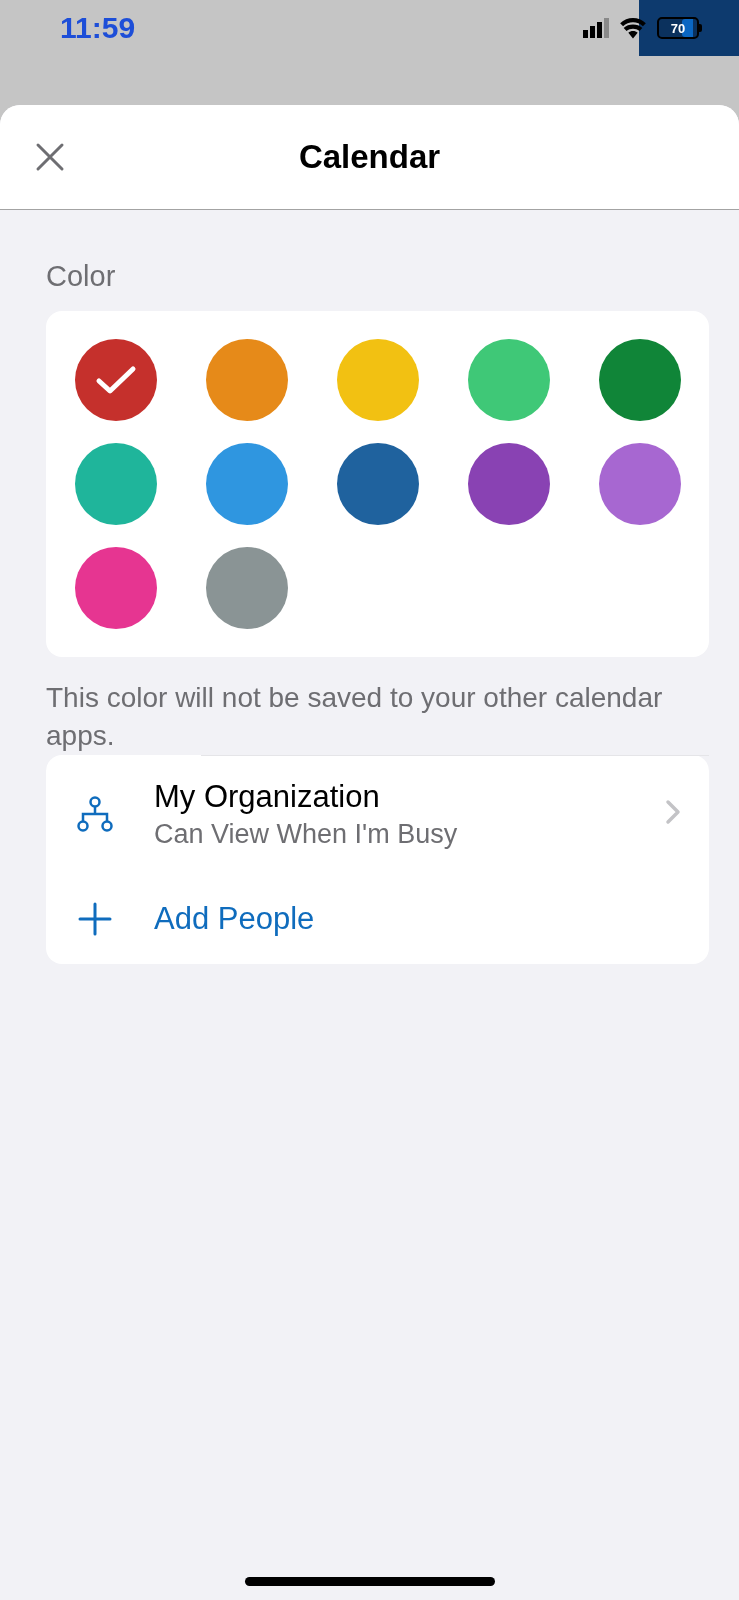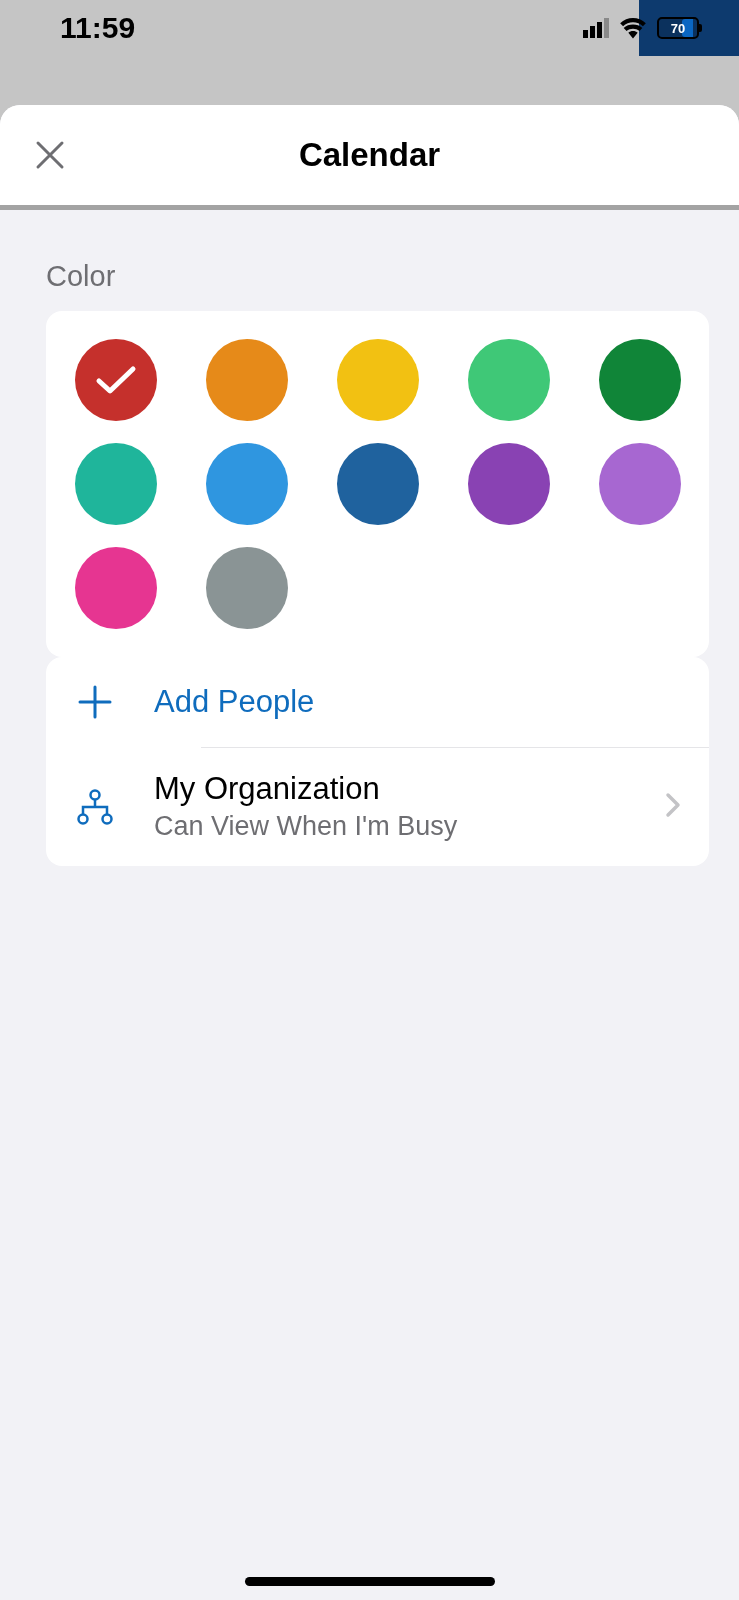--- a/index.html
+++ b/index.html
@@ -29,21 +29,21 @@
       position: absolute;
       right: 0;
       top: 0;
       width: 100px;
       height: 100%;
       background: #0d3a6e;
     }
     .status-time {
       font-size: 30px;
       font-weight: 600;
-      color: #000000;
+      color: #1d4ed8;
       z-index: 1;
     }
     .status-icons {
       display: flex;
       align-items: center;
       gap: 10px;
       z-index: 1;
     }
     .signal-bars {
       display: flex;
@@ -102,21 +102,21 @@
       border-radius: 20px 20px 0 0;
       overflow: hidden;
     }
     .modal-header {
       height: 105px;
       background: #fff;
       display: flex;
       align-items: center;
       justify-content: center;
       position: relative;
-      border-bottom: 5px solid #a3a3a3;
+      border-bottom: 1px solid #a3a3a3;
     }
     .close-btn {
       position: absolute;
       left: 30px;
       width: 40px;
       height: 40px;
       display: flex;
       align-items: center;
       justify-content: center;
       cursor: pointer;
@@ -270,49 +270,50 @@
           <div class="color-swatch" style="background: rgb(16, 133, 56);"></div>
           <div class="color-swatch" style="background: rgb(31, 181, 155);"></div>
           <div class="color-swatch" style="background: rgb(47, 150, 224);"></div>
           <div class="color-swatch" style="background: rgb(31, 98, 158);"></div>
           <div class="color-swatch" style="background: rgb(137, 66, 179);"></div>
           <div class="color-swatch" style="background: rgb(167, 103, 209);"></div>
           <div class="color-swatch" style="background: rgb(230, 53, 145);"></div>
           <div class="color-swatch" style="background: rgb(138, 148, 149);"></div>
         </div>
     </div>
+    <div class="help-text">This color will not be saved to your other calendar apps.</div>
 
     <div class="share-card">
-      <div class="share-row">
-        <div class="share-icon">
-          <svg width="38" height="38" viewBox="0 0 38 38">
-            <path d="M19 4 V34 M4 19 H34" stroke="#0f6cbd" stroke-width="3" stroke-linecap="round"></path>
-          </svg>
-        </div>
-        <div class="share-text">
-          <div class="share-title link">Add People</div>
-        </div>
-      </div>
       <div class="share-row" style="position:relative">
         <div class="share-divider"></div>
         <div class="share-icon">
           <svg width="40" height="40" viewBox="0 0 40 40">
             <circle cx="20" cy="8" r="4.5" fill="none" stroke="#0f6cbd" stroke-width="2.5"></circle>
             <circle cx="8" cy="32" r="4.5" fill="none" stroke="#0f6cbd" stroke-width="2.5"></circle>
             <circle cx="32" cy="32" r="4.5" fill="none" stroke="#0f6cbd" stroke-width="2.5"></circle>
             <path d="M20 13 V20 M20 20 H8 V27 M20 20 H32 V27" fill="none" stroke="#0f6cbd" stroke-width="2.5"></path>
           </svg>
         </div>
         <div class="share-text">
           <div class="share-title">My Organization</div>
           <div class="share-subtitle">Can View When I'm Busy</div>
         </div>
         <div class="chevron">
           <svg width="16" height="26" viewBox="0 0 16 26">
             <path d="M3 3 L13 13 L3 23" fill="none" stroke="#c3c3c6" stroke-width="3.5" stroke-linecap="round" stroke-linejoin="round"></path>
           </svg>
         </div>
       </div>
+      <div class="share-row">
+        <div class="share-icon">
+          <svg width="38" height="38" viewBox="0 0 38 38">
+            <path d="M19 4 V34 M4 19 H34" stroke="#0f6cbd" stroke-width="3" stroke-linecap="round"></path>
+          </svg>
+        </div>
+        <div class="share-text">
+          <div class="share-title link">Add People</div>
+        </div>
+      </div>
     </div>
   </div>
 </div>
 
 <div class="home-indicator"></div>
 
 </body></html>

